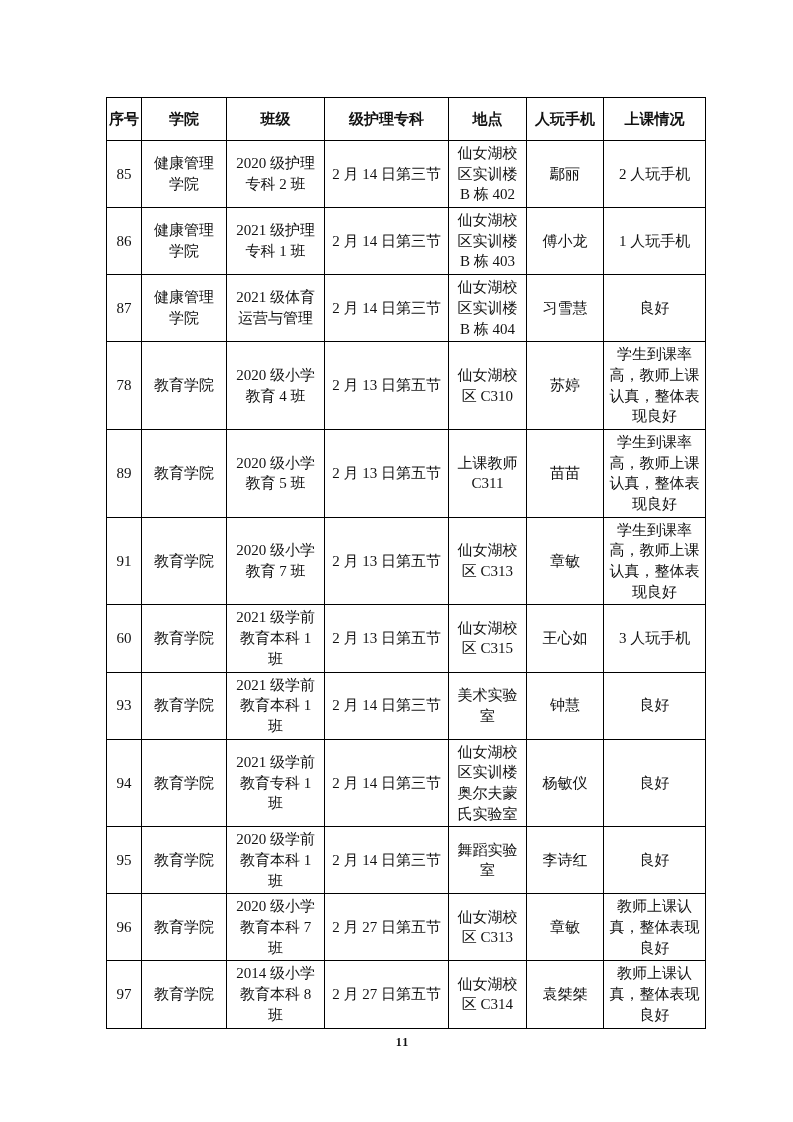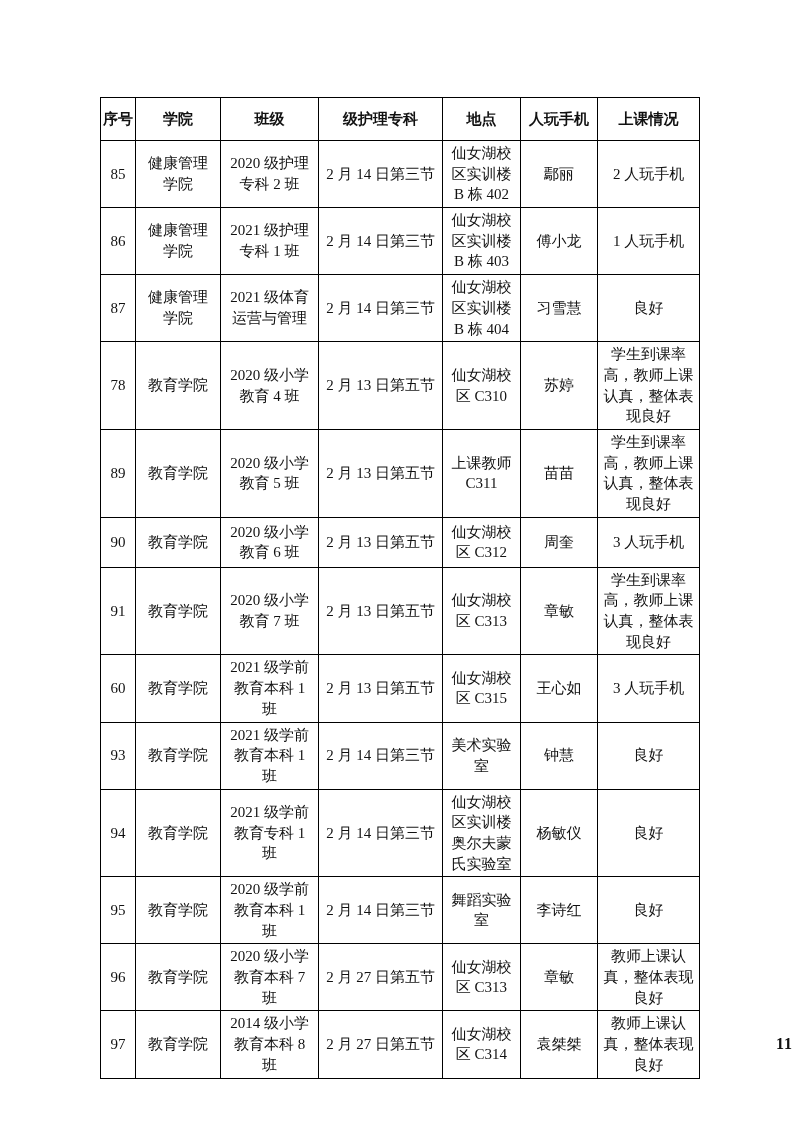--- a/index.html
+++ b/index.html
@@ -11,21 +11,21 @@
     position: relative;
     width: 793px;
     height: 1122px;
     background: #ffffff;
     font-family: "Liberation Serif", "DejaVu Serif", serif;
     color: #111111;
     overflow: hidden;
   }
   table.report-table {
     position: absolute;
-    left: 100px;
+    left: 106px;
     top: 97px;
     width: 599px;
     border-collapse: collapse;
     table-layout: fixed;
   }
   table.report-table th,
   table.report-table td {
     border: 1.5px solid #000000;
     text-align: center;
     vertical-align: middle;
@@ -37,22 +37,22 @@
   }
   table.report-table th {
     font-weight: bold;
     padding: 2px 2px;
   }
   .page-number {
     position: absolute;
     left: 12px;
     right: 0;
     top: 1035px;
-    text-align: right;
-    font-size: 16px;
+    text-align: center;
+    font-size: 12px;
     font-weight: bold;
     letter-spacing: 1px;
   }
 </style>
 </head>
 <body>
 
 <div class="page">
 
   <table class="report-table">
@@ -115,29 +115,20 @@
         </tr>
         <tr style="height: 86px;">
           <td>89</td>
           <td>教育学院</td>
           <td>2020 级小学教育 5 班</td>
           <td>2 月 13 日第五节</td>
           <td>上课教师 C311</td>
           <td>苗苗</td>
           <td>学生到课率高，教师上课认真，整体表现良好</td>
         </tr>
-        <tr style="height: 50px;">
-          <td>90</td>
-          <td>教育学院</td>
-          <td>2020 级小学教育 6 班</td>
-          <td>2 月 13 日第五节</td>
-          <td>仙女湖校区 C312</td>
-          <td>周奎</td>
-          <td>3 人玩手机</td>
-        </tr>
         <tr style="height: 86px;">
           <td>91</td>
           <td>教育学院</td>
           <td>2020 级小学教育 7 班</td>
           <td>2 月 13 日第五节</td>
           <td>仙女湖校区 C313</td>
           <td>章敏</td>
           <td>学生到课率高，教师上课认真，整体表现良好</td>
         </tr>
         <tr style="height: 62px;">

